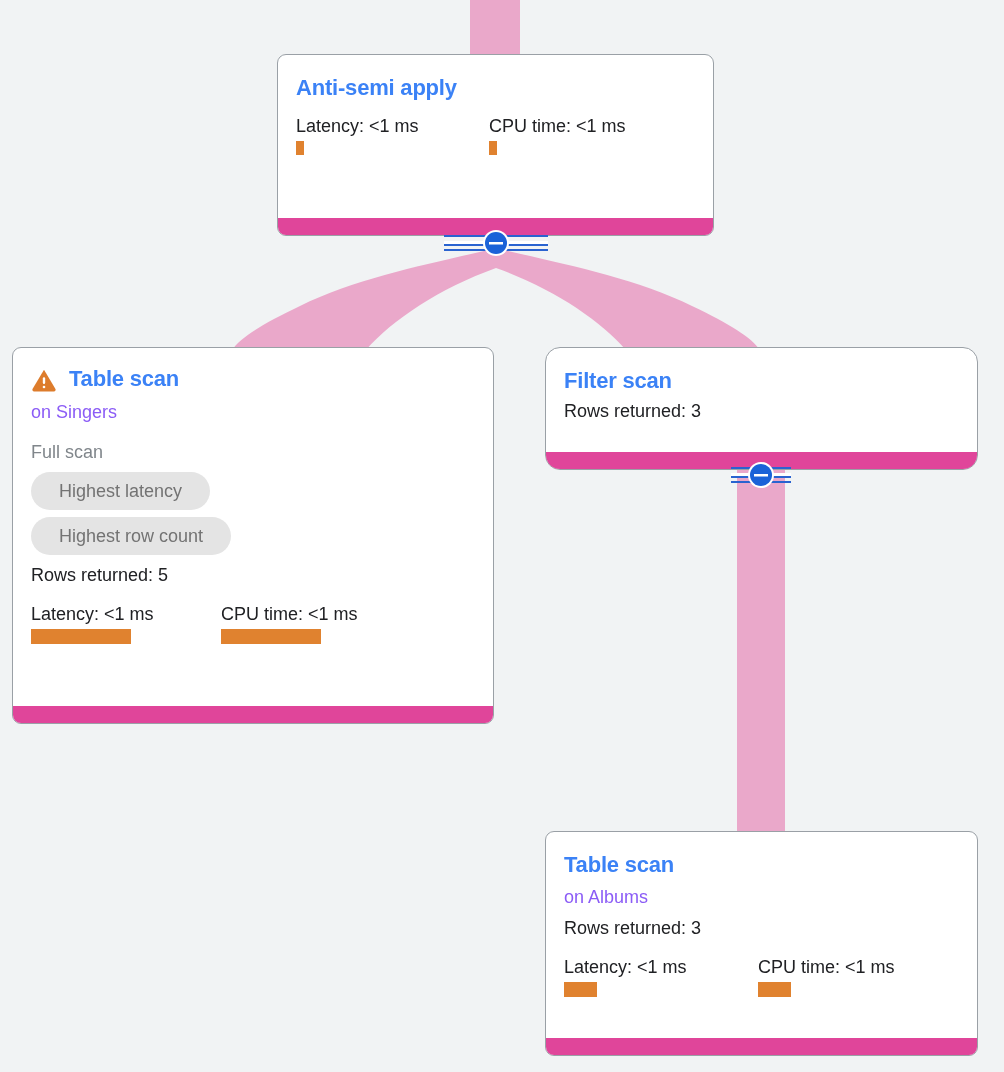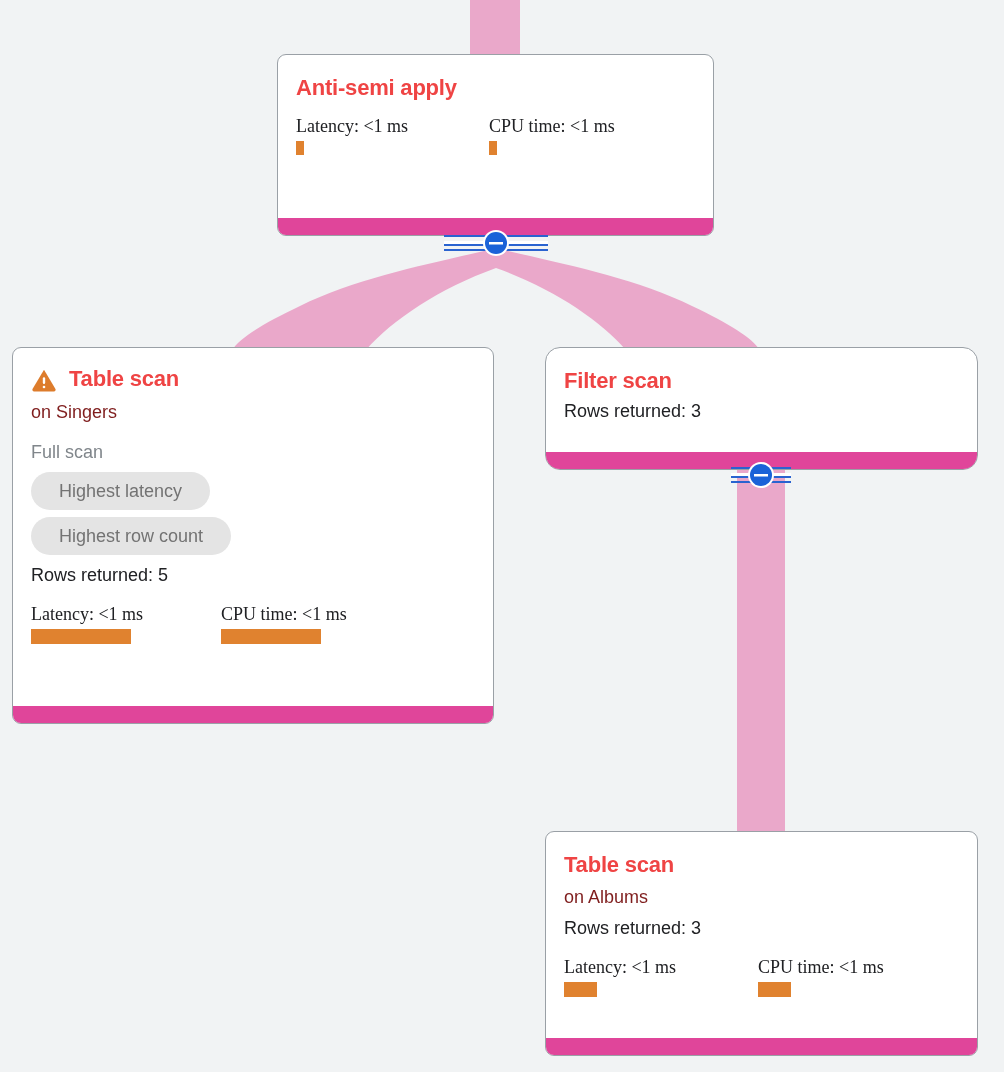--- a/index.html
+++ b/index.html
@@ -48,34 +48,34 @@
   }
 
   .title-row {
     display: flex;
     align-items: flex-start;
     gap: 12px;
   }
   .node-title {
     font-size: 22px;
     font-weight: bold;
-    color: #ef4444;
+    color: #3b82f6;
     line-height: 26px;
     letter-spacing: -0.2px;
   }
   .warn-icon {
     flex: 0 0 auto;
     width: 26px;
     height: 26px;
     margin-top: 1px;
   }
 
   .subline {
     font-size: 18px;
-    color: #7f1d1d;
+    color: #8b5cf6;
     line-height: 27px;
     margin-top: 6px;
   }
   .subline.muted {
     color: #80868b;
     margin-top: 13px;
   }
   .rows-line {
     font-size: 18px;
     color: #202124;
@@ -98,21 +98,20 @@
     border-radius: 22px;
     margin-bottom: 7px;
   }
 
   .metrics {
     display: flex;
     margin-top: 14px;
   }
   .metric {
     flex: 0 0 auto;
-    font-family: Liberation Serif, serif;
   }
   .metric-label {
     font-size: 18px;
     color: #202124;
     line-height: 22px;
     white-space: nowrap;
   }
   .metric-bar {
     background: #e0822f;
     margin-top: 4px;

